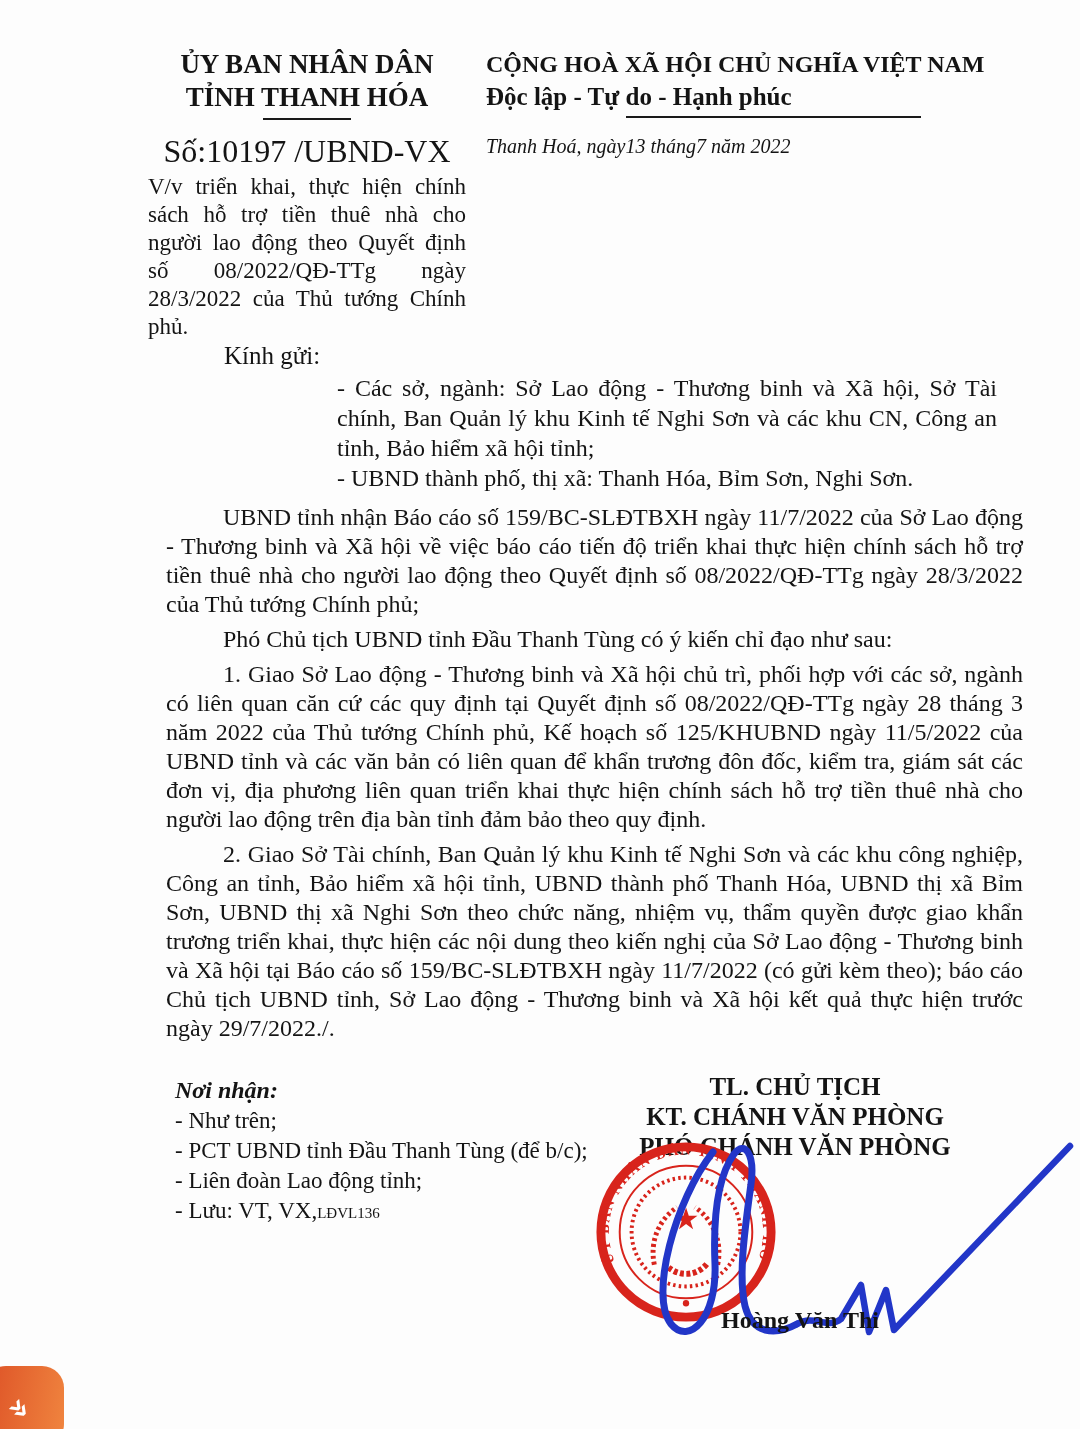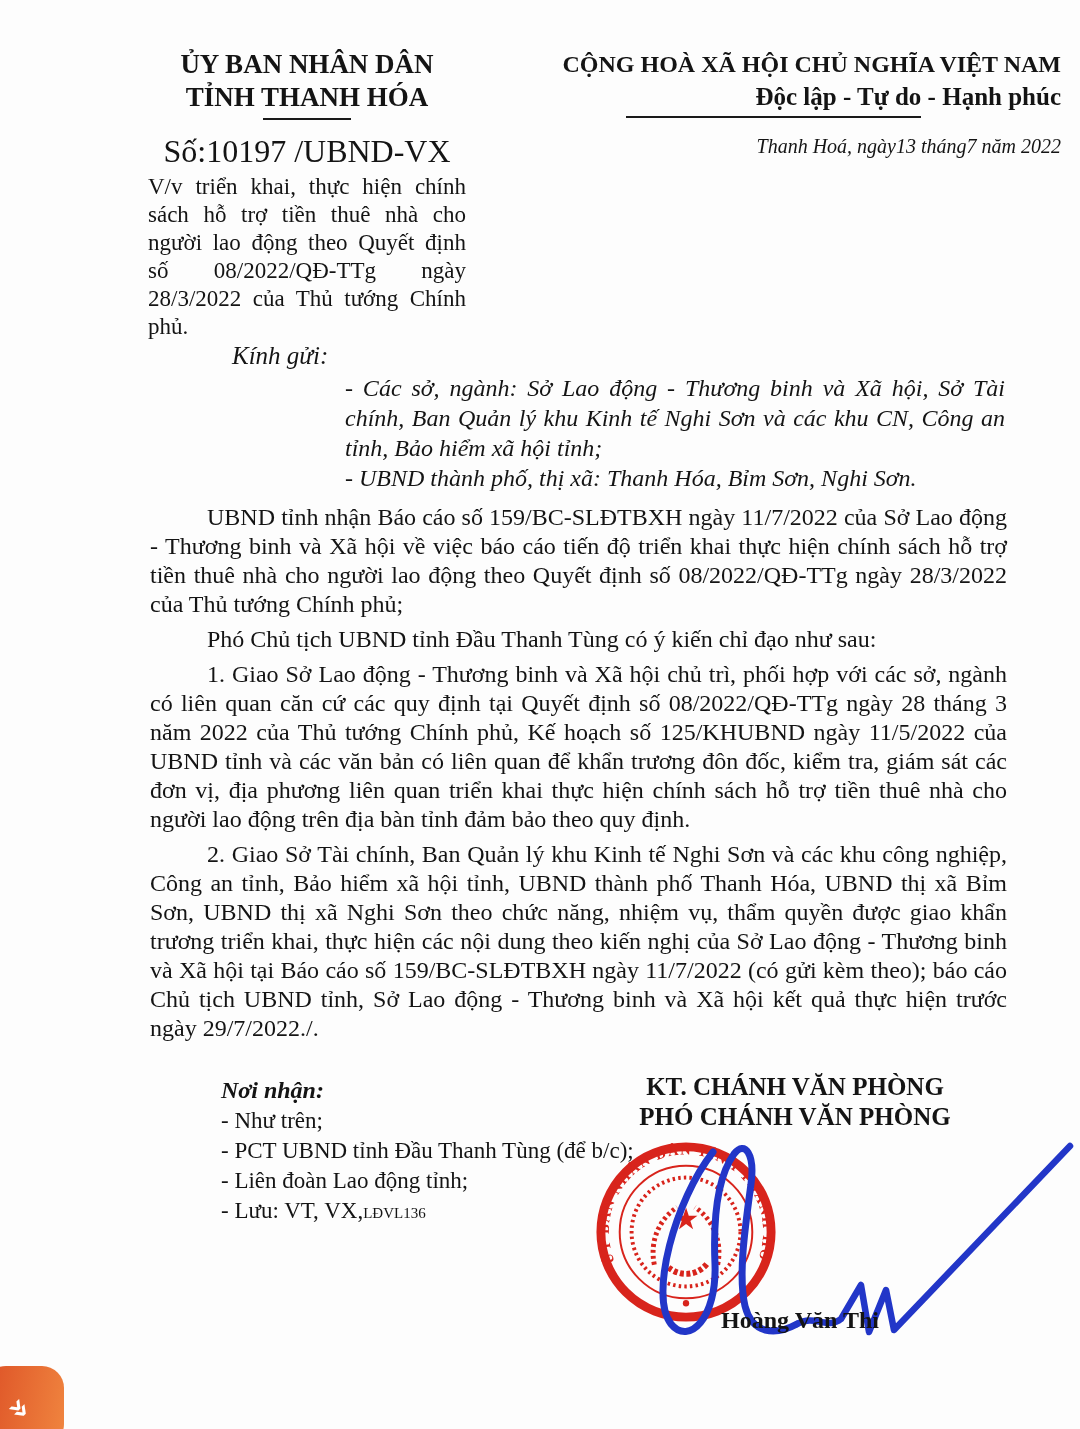--- a/index.html
+++ b/index.html
@@ -17,40 +17,40 @@
     position:relative;
     width:1080px;height:1429px;
     background:var(--paper);
     overflow:hidden;
     font-family:"Liberation Serif","DejaVu Serif",serif;
     color:var(--text-color);
   }
   
   .header{position:absolute;top:48px;left:0;right:1px;display:flex;}
   .header-left{margin-left:148px;width:318px;text-align:center;}
-  .header-right{margin-left:20px;width:575px;text-align:right;}
+  .header-right{margin-left:20px;width:575px;text-align:left;}
   .auth-line{font-weight:bold;font-size:27px;line-height:33px;}
   .rule{height:2px;background:#1a1a1a;}
   .rule-left{width:88px;margin:4px auto 0;}
   .rule-right{width:295px;margin:3px auto 0;}
   .doc-number{font-size:32px;margin-top:13px;}
   .subject{font-size:23px;line-height:28px;text-align:justify;margin-top:3px;}
   .national-title{font-weight:bold;font-size:24px;line-height:33px;}
   .motto{font-weight:bold;font-size:25px;line-height:32px;}
   .dateline{font-style:italic;font-size:20px;margin-top:17px;}
   
-  .salutation{position:absolute;top:340px;left:232px;width:775px;font-style:italic;}
+  .salutation{position:absolute;top:340px;left:224px;width:775px;}
   .kinh-gui{font-size:25px;line-height:31px;}
   .recipients{margin-left:113px;width:660px;margin-top:2px;}
   .recipient{font-size:24px;line-height:30px;text-align:justify;}
   
-  .body-block{position:absolute;top:503px;left:150px;width:857px;}
+  .body-block{position:absolute;top:503px;left:166px;width:857px;}
   .para{font-size:24px;line-height:29px;text-align:justify;text-indent:57px;margin-bottom:6px;}
   
-  .noi-nhan{position:absolute;top:1074px;left:175px;width:430px;margin-left:46px;}
+  .noi-nhan{position:absolute;top:1074px;left:175px;width:430px;}
   .noi-nhan-title{font-weight:bold;font-style:italic;font-size:24px;line-height:32px;}
   .noi-nhan-item{font-size:23px;line-height:30px;}
   .luu-small{font-size:15px;}
   .sign-block{position:absolute;top:1072px;left:595px;width:400px;text-align:center;}
   .sign-line{font-weight:bold;font-size:25px;line-height:30px;}
   .signer-name{
     position:absolute;top:1307px;left:640px;width:320px;
     text-align:center;font-weight:bold;font-size:24px;
   }
   
@@ -110,20 +110,21 @@
     <div class="noi-nhan-title">Nơi nhận:</div>
     <div>
         <div class="noi-nhan-item">- Như trên;</div>
         <div class="noi-nhan-item">- PCT UBND tỉnh Đầu Thanh Tùng (để b/c);</div>
         <div class="noi-nhan-item">- Liên đoàn Lao động tỉnh;</div>
       </div>
     <div class="noi-nhan-item"><span>- Lưu: VT, VX,</span><span class="luu-small">LĐVL136</span></div>
   </div>
 
   <div class="sign-block">
+    <div class="sign-line">TL. CHỦ TỊCH</div>
     <div class="sign-line">KT. CHÁNH VĂN PHÒNG</div>
     <div class="sign-line">PHÓ CHÁNH VĂN PHÒNG</div>
   </div>
 
   <svg class="stamp" viewBox="0 0 190 190" aria-hidden="true">
     <circle cx="95" cy="95" r="86" fill="none" stroke="var(--stamp-red)" stroke-width="9"></circle>
     <circle cx="95" cy="95" r="67" fill="none" stroke="var(--stamp-red)" stroke-width="2"></circle>
     <path id="stampArc" d="M 24 127 A 78 78 0 1 1 166 127" fill="none"></path>
     <text font-size="14.5" font-weight="bold" fill="var(--stamp-red)" letter-spacing="1.6" font-family="Liberation Serif, DejaVu Serif, serif">
       <textPath href="#stampArc" startOffset="2">ỦY BAN NHÂN DÂN TỈNH THANH HOÁ</textPath>

